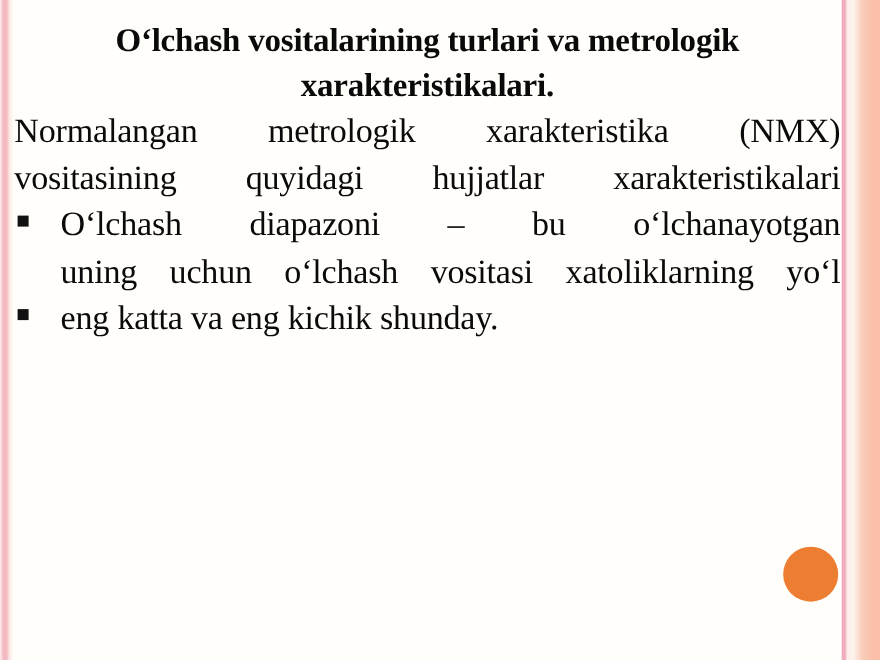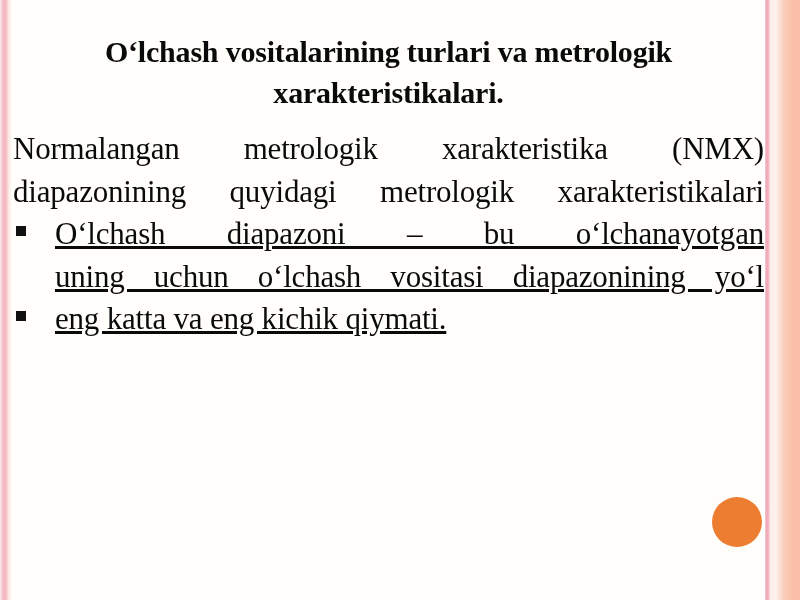--- a/index.html
+++ b/index.html
@@ -29,35 +29,34 @@
   .content {
     position: absolute;
     left: 13px; right: 36px; top: 16px;
   }
   .title {
     font-weight: bold;
     font-size: 30px;
     line-height: 41px;
     text-align: center;
     max-width: 700px;
-    margin: 15px auto;
+    margin: 0 auto;
     letter-spacing: -0.2px;
   }
   .para { margin: 0; font-family: Liberation Serif, serif; }
   .line {
     font-size: 31px;
     line-height: 42.5px;
     letter-spacing: -0.2px;
   }
   .j { text-align: justify; text-align-last: justify; }
   .bullets { margin: 0; padding: 0; list-style: none; }
   .bullet {
     position: relative;
     padding-left: 42px;
-    text-decoration: underline;
   }
   .bullet-square {
     position: absolute;
     left: 3px; top: 13px;
     width: 10px; height: 10px;
     background: #111111;
   }
   .orange-circle {
     position: absolute;
     left: 712px; top: 497px;
@@ -71,30 +70,30 @@
 
 <div class="edge edge-left"></div>
 <div class="edge edge-right"></div>
 
 <div class="content">
 
   <h1 class="title">O‘lchash vositalarining turlari va metrologik xarakteristikalari.</h1>
 
   <div class="para">
     <div class="line j">Normalangan metrologik xarakteristika (NMX)</div>
-    <div class="line j">diapazonining quyidagi metrologik xarakteristikalari</div>
+    <div class="line j">vositasining quyidagi hujjatlar xarakteristikalari</div>
   </div>
 
   <ul class="bullets">
     <li class="bullet">
       <span class="bullet-square"></span>
       <div class="line j">O‘lchash diapazoni – bu o‘lchanayotgan</div>
-      <div class="line j">uning uchun o‘lchash vositasi diapazonining yo‘l</div>
+      <div class="line j">uning uchun o‘lchash vositasi xatoliklarning yo‘l</div>
     </li>
     <li class="bullet">
       <span class="bullet-square"></span>
-      <div class="line">eng katta va eng kichik qiymati.</div>
+      <div class="line">eng katta va eng kichik shunday.</div>
     </li>
   </ul>
 
 </div>
 
 <div class="orange-circle"></div>
 
 </body></html>

